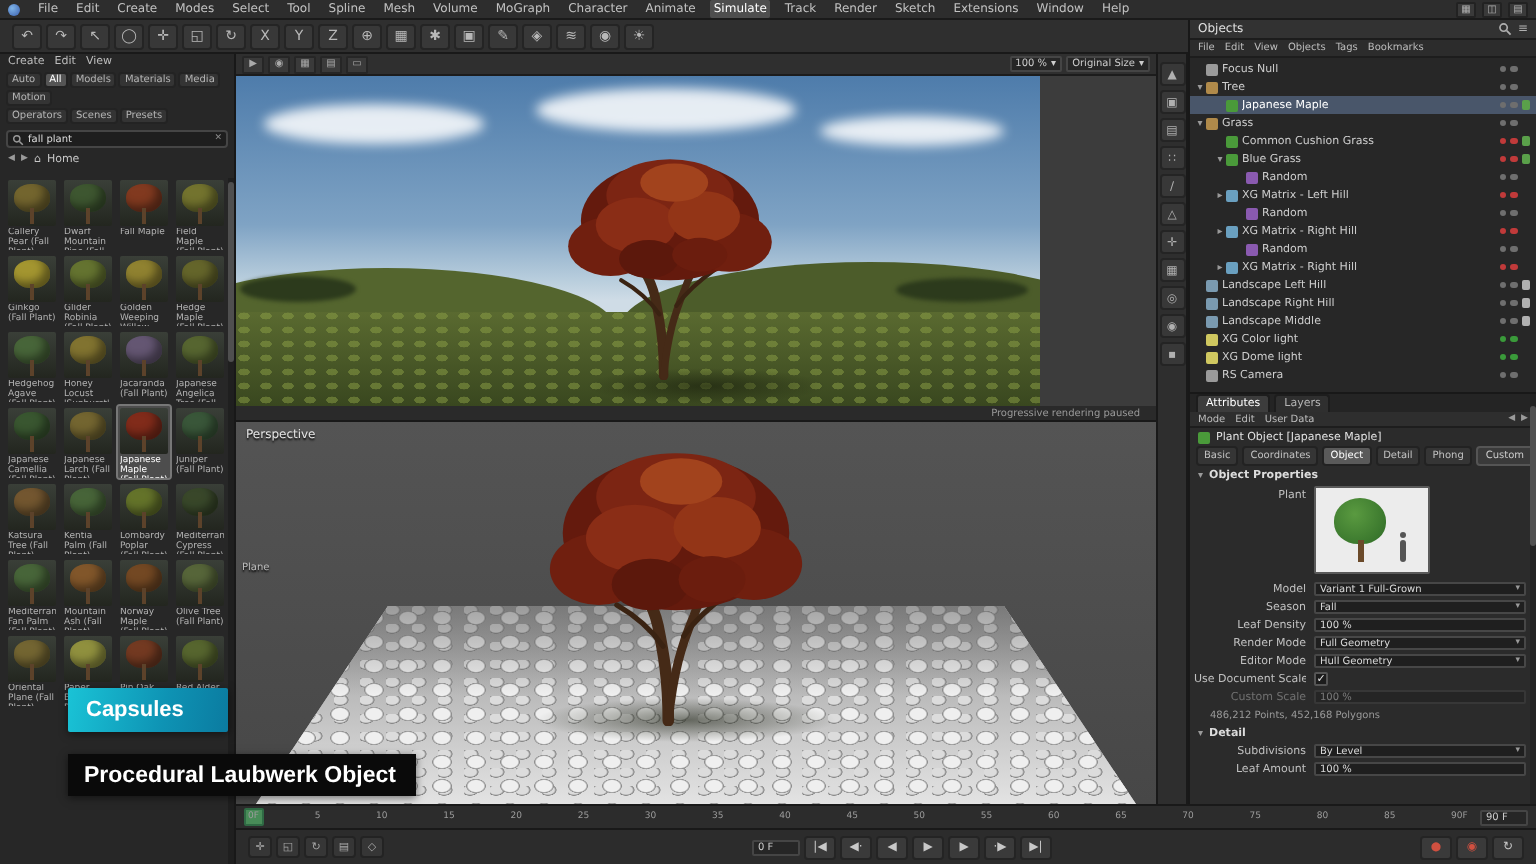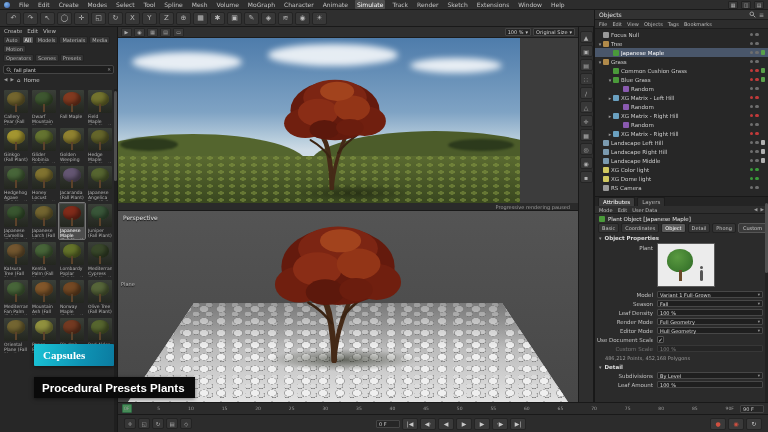--- a/index.html
+++ b/index.html
@@ -167,21 +167,21 @@
   #transport-center{display:flex;gap:2px;margin-left:auto;margin-right:auto;align-items:center;}
   .tpbtn{min-width:16px;height:12px;background:#3a3a3a;border:1px solid #242424;border-radius:2px;
          display:flex;align-items:center;justify-content:center;font-size:6px;color:#c8c8c8;padding:0 2px;}
   #cur-frame{width:24px;}
   #transport-right{display:flex;gap:2px;align-items:center;}
   .tpbtn.red{color:#d05040;}
 
   
   #cap-badge{left:34px;top:344px;width:80px;height:22px;background:linear-gradient(100deg,#1ac3d6 0%,#0e93b4 60%,#0b7ba0 100%);
              display:flex;align-items:center;padding-left:9px;border-radius:1px;box-shadow:0 1px 4px rgba(0,0,0,.5);z-index:30;}
-  #cap-badge span{font-family:Liberation Serif, serif;font-weight:bold;font-size:11px;color:#fff;}
+  #cap-badge span{font-family:Liberation Sans, sans-serif;font-weight:bold;font-size:11px;color:#fff;}
   #cap-title{left:34px;top:377px;height:21px;background:#0a0a0a;display:inline-flex;align-items:center;
              padding:0 10px 0 8px;z-index:30;box-shadow:0 1px 4px rgba(0,0,0,.5);}
   #cap-title span{font-family:"Liberation Sans",sans-serif;font-weight:bold;font-size:11.5px;color:#fff;white-space:nowrap;}
 </style>
 </head>
 <body>
 
 <div id="root">
 
   <div id="menubar" class="abs">
@@ -926,16 +926,16 @@
       <span class="tpbtn red">●</span>
         <span class="tpbtn red">◉</span>
         <span class="tpbtn">↻</span>
     </span>
   </div>
 
   <div id="cap-badge" class="abs">
     <span>Capsules</span>
   </div>
   <div id="cap-title" class="abs">
-    <span>Procedural Presets Plants</span>
+    <span>Procedural Laubwerk Object</span>
   </div>
 
 </div>
 
 </body></html>

